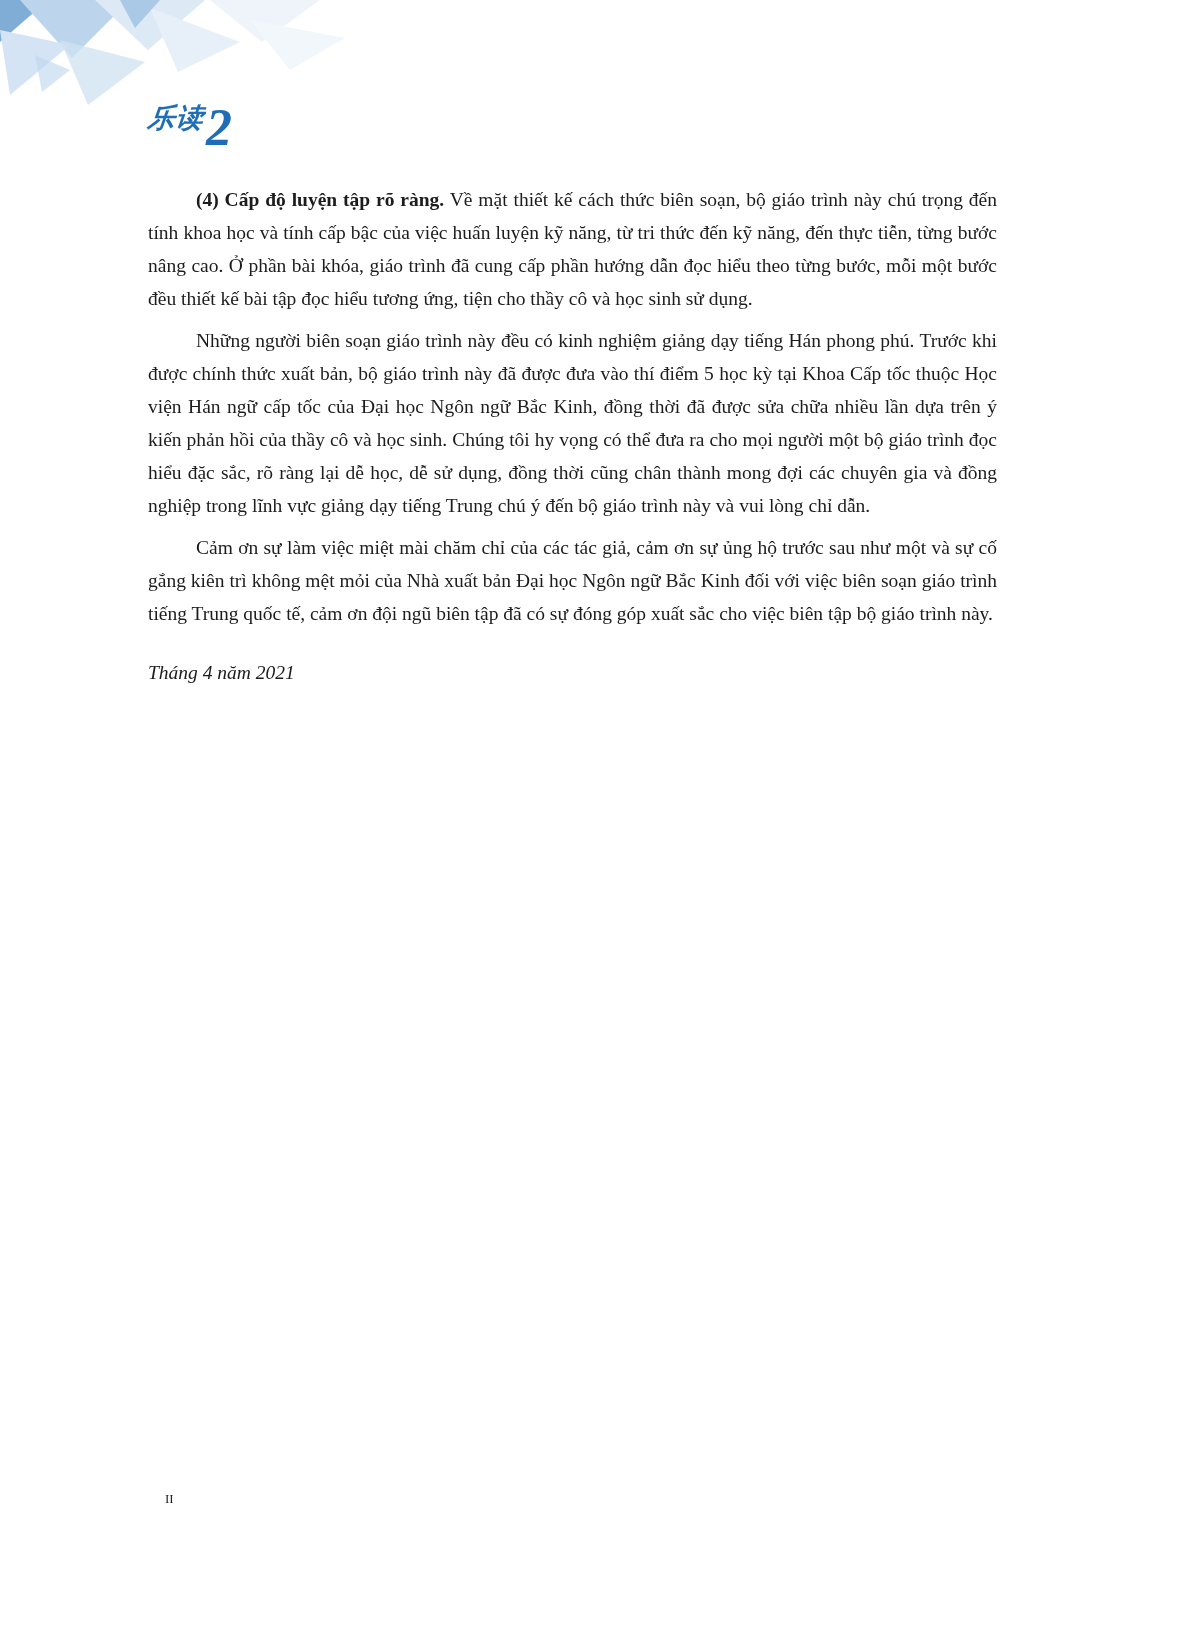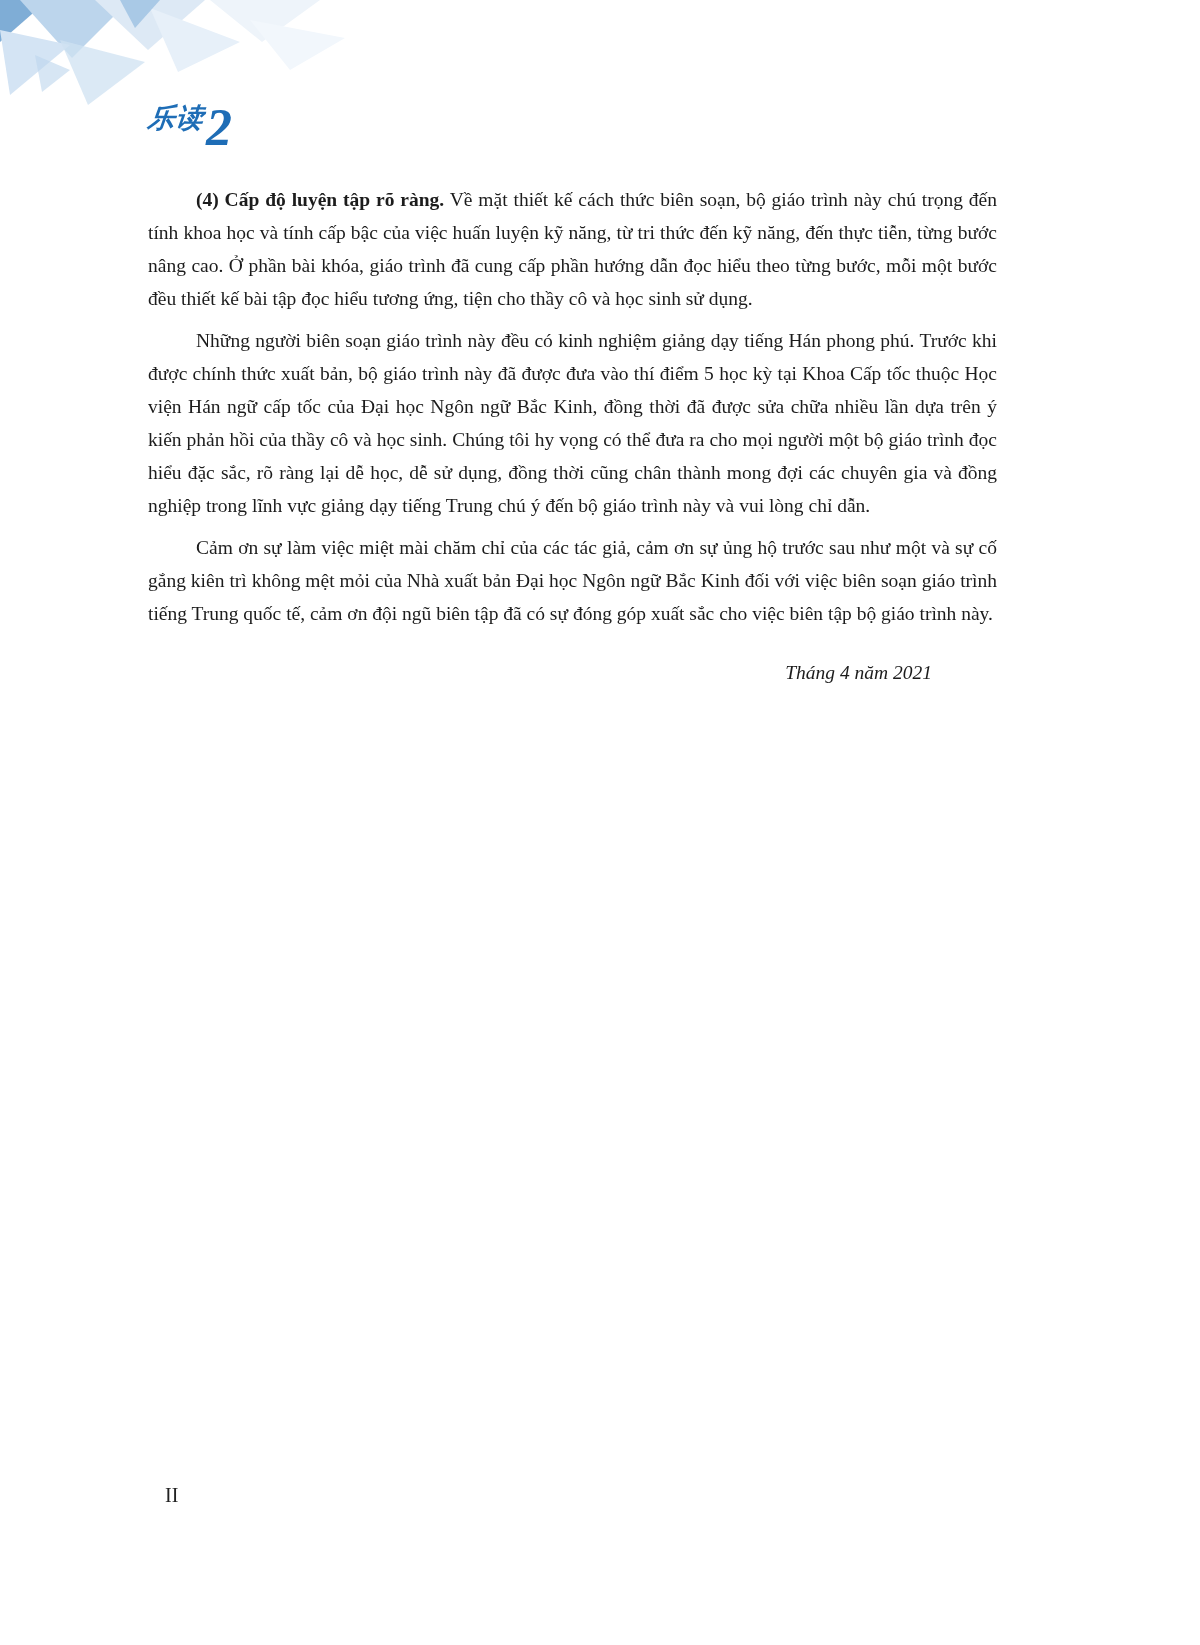--- a/index.html
+++ b/index.html
@@ -64,29 +64,29 @@
   .signature-block {
     margin-top: 26px;
   }
   .signature {
     text-align: right;
     font-weight: bold;
     padding-right: 112px;
     margin-bottom: 5px;
   }
   .date {
-    text-align: right;
+    text-align: left;
     font-style: italic;
     padding-right: 82px;
   }
   .page-number {
     position: absolute;
     left: 165px;
     bottom: 138px;
-    font-size: 20px;
+    font-size: 13px;
     color: #222222;
   }
 </style>
 </head>
 <body>
 
 <div class="page">
 
   <svg class="corner-art" width="400" height="130" viewBox="0 0 400 130" aria-hidden="true">
     <polygon points="0,0 48,0 0,42" fill="#7fadd6"></polygon>

